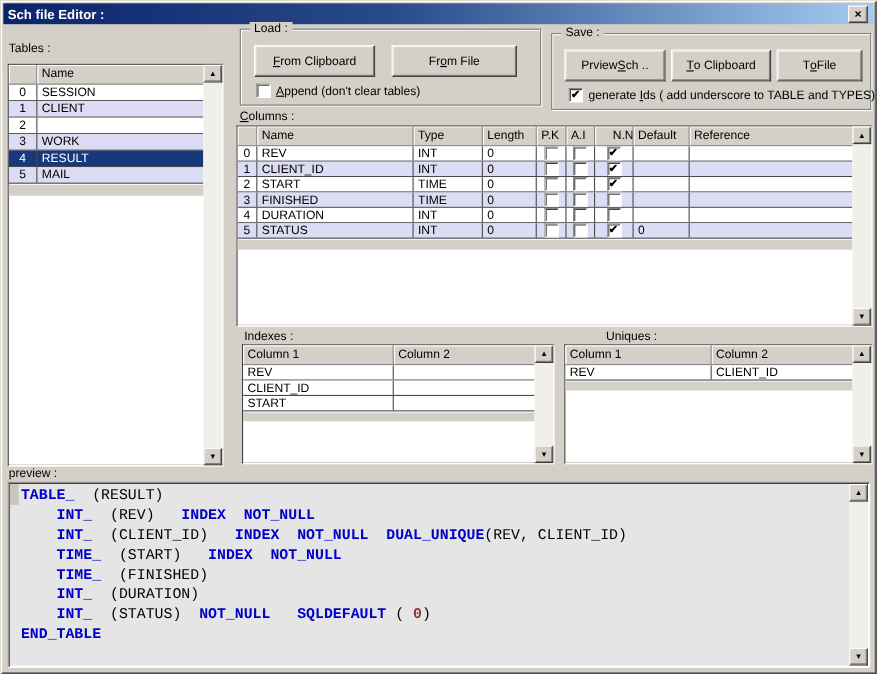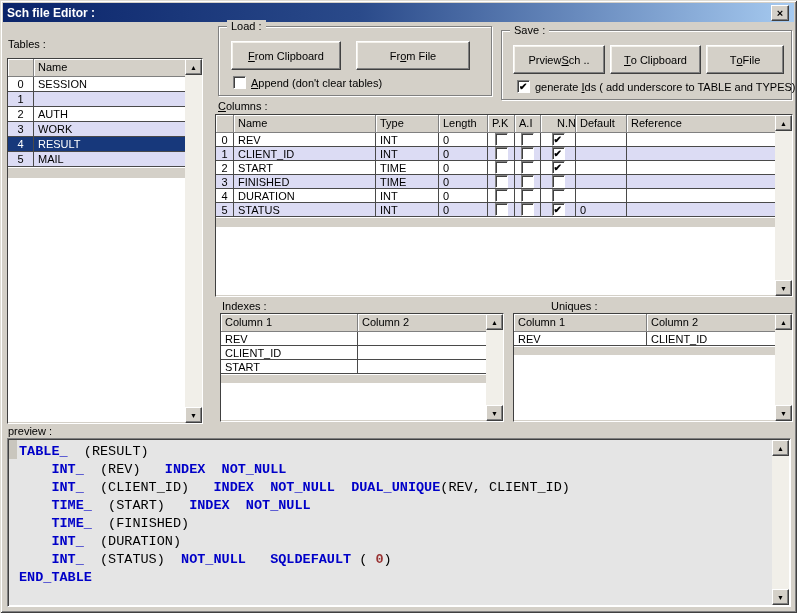--- a/index.html
+++ b/index.html
@@ -106,25 +106,25 @@
     </div>
     <div class="gbody">
 
         <div class="grow h15">
           <span class="cell tg-num t-c">0</span>
           <span class="cell tg-name">SESSION</span>
         </div>
 
         <div class="grow h15 alt">
           <span class="cell tg-num t-c">1</span>
+          <span class="cell tg-name">CLIENT</span>
         </div>
 
         <div class="grow h15">
           <span class="cell tg-num t-c">2</span>
-          <span class="cell tg-name">AUTH</span>
         </div>
 
         <div class="grow h15 alt">
           <span class="cell tg-num t-c">3</span>
           <span class="cell tg-name">WORK</span>
         </div>
 
         <div class="grow h15 selected">
           <span class="cell tg-num t-c">4</span>
           <span class="cell tg-name">RESULT</span>

